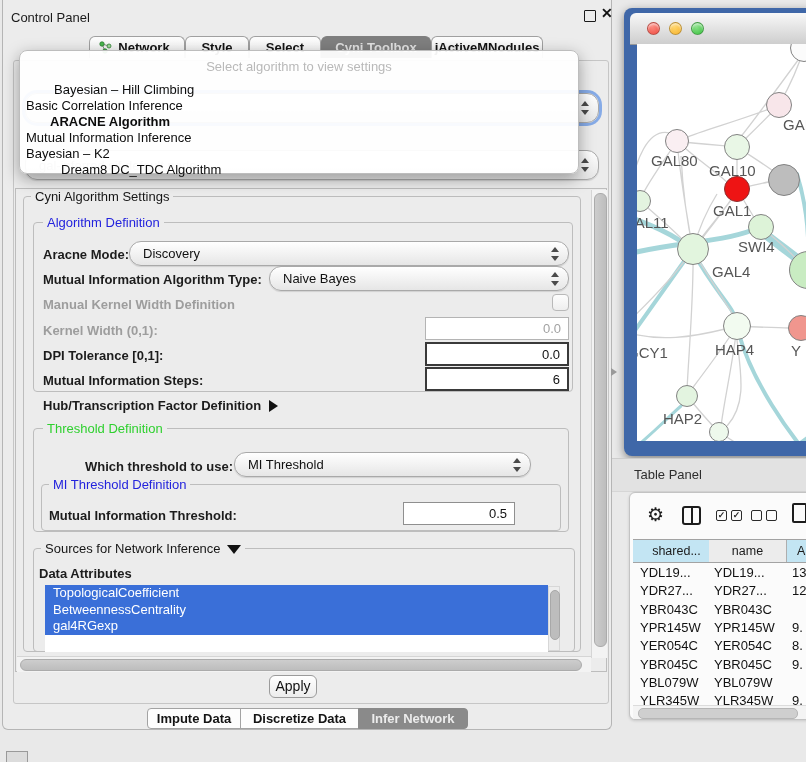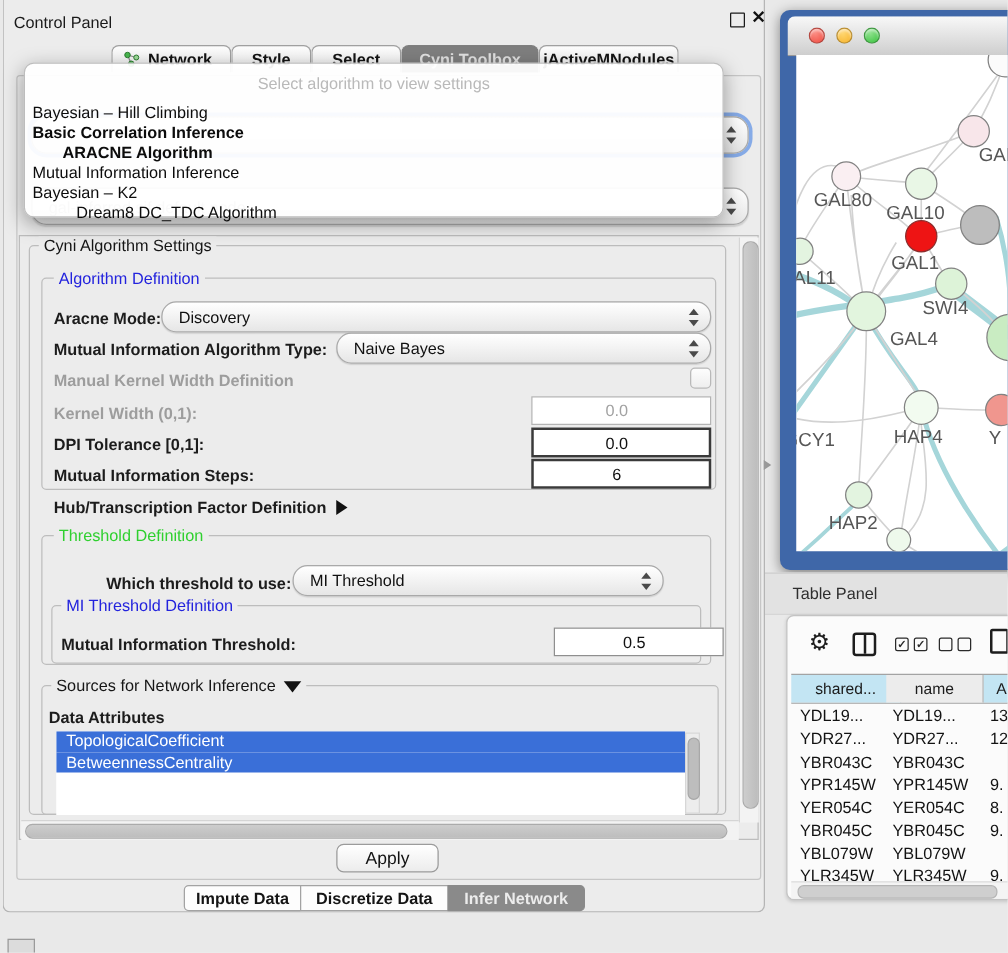--- a/index.html
+++ b/index.html
@@ -63,37 +63,37 @@
   
   .grp{position:absolute;border:1px solid #bdbdbd;border-radius:4px;box-sizing:border-box;}
   .grp-t{position:absolute;background:#ececec;padding:0 4px;font-size:13px;white-space:nowrap;z-index:2;}
   .t-blue{color:#2323dd;}
   .t-green{color:#2fd02f;}
   .t-black{color:#161616;}
 
   .lbl{position:absolute;font-size:13px;font-weight:bold;color:#1c1c1c;white-space:nowrap;}
   .lbl.dis{color:#9d9d9d;}
 
-  .tfield{position:absolute;background:#fff;font-size:13px;color:#111;text-align:center;box-sizing:border-box;padding:3px 7px 14px 0;}
+  .tfield{position:absolute;background:#fff;font-size:13px;color:#111;text-align:right;box-sizing:border-box;padding:3px 7px 14px 0;}
   .tfield.light{border:1px solid #b4b4b4;color:#a2a2a2;}
   .tfield.strong{border:2px solid #3a3a3a;}
   .tfield.mid{border:1px solid #8f8f8f;}
 
   .checkbox{position:absolute;width:15px;height:15px;border:1px solid #b9b9b9;border-radius:4px;background:linear-gradient(#fdfdfd,#eee);}
 
   .tri-right{display:inline-block;width:0;height:0;border-top:6px solid transparent;border-bottom:6px solid transparent;border-left:9px solid #111;vertical-align:-2px;margin-left:8px;}
   .tri-down{display:inline-block;width:0;height:0;border-left:7px solid transparent;border-right:7px solid transparent;border-top:9px solid #111;vertical-align:-1px;margin-left:6px;}
 
   
   .attr-list{position:absolute;left:42px;top:585px;width:503px;height:67px;background:#fff;overflow:hidden;}
   .attr-item{height:16.5px;line-height:16.5px;background:#3a6fd8;color:#fff;font-size:13px;padding-left:8px;}
   .attr-sb{position:absolute;left:545px;top:586px;width:12px;height:65px;background:#ededed;border:1px solid #d7d7d7;box-sizing:border-box;}
   .attr-sb .thumb{position:absolute;left:1px;top:3px;width:8px;height:48px;background:#bdbdbd;border:1px solid #a8a8a8;border-radius:5px;}
 
-  .apply-btn{position:absolute;left:266px;top:675px;width:82px;height:23px;box-sizing:border-box;
+  .apply-btn{position:absolute;left:266px;top:675px;width:48px;height:23px;box-sizing:border-box;
     background:linear-gradient(#ffffff,#ececec);border:1px solid #9b9b9b;border-radius:6px;
     font-size:14px;color:#111;text-align:center;line-height:21px;}
 
   .btab{position:absolute;top:708px;height:21px;box-sizing:border-box;background:#fdfdfd;border:1px solid #a3a3a3;
     font-size:13px;font-weight:bold;color:#141414;text-align:center;line-height:20px;}
   .btab.first{border-radius:4px 0 0 4px;}
   .btab.last{border-radius:0 4px 4px 0;background:#8a8a8a;border-color:#8a8a8a;color:#ececec;}
 
   .mini-sq{position:absolute;left:6px;top:751px;width:20px;height:16px;background:#dcdcdc;border:1px solid #9a9a9a;}
 
@@ -168,22 +168,22 @@
   <div class="combo ghost" style="left:22px;top:150px;width:574px;height:30px;">
     <span class="val" style="top:7px;">gal-inferred.sif default node</span>
     <div class="spin">
         <div class="u"></div>
         <div class="d"></div>
       </div>
   </div>
 
   <div class="dropdown">
     <div class="dd-prompt">Select algorithm to view settings</div>
-    <div class="dd-item" style="top:31px;">Bayesian – Hill Climbing</div>
-    <div class="dd-item" style="top:47px;font-weight:bold;">Basic Correlation Inference</div>
+    <div class="dd-item" style="top:31px;margin-left:28px;">Bayesian – Hill Climbing</div>
+    <div class="dd-item" style="top:47px;">Basic Correlation Inference</div>
     <div class="dd-item bold" style="top:63px;">ARACNE Algorithm</div>
     <div class="dd-item" style="top:79px;">Mutual Information Inference</div>
     <div class="dd-item" style="top:95px;">Bayesian – K2</div>
     <div class="dd-item" style="top:111px;margin-left:35px;">Dream8 DC_TDC Algorithm</div>
   </div>
 
   <div class="scrollpane">
     <div class="sb-v">
         <div class="thumb"></div>
       </div>
@@ -239,30 +239,31 @@
     <div class="spin">
         <div class="u"></div>
         <div class="d"></div>
       </div>
   </div>
 
   <div class="grp" style="left:38px;top:484px;width:520px;height:47px;"></div>
   <span class="grp-t t-blue" style="left:46px;top:477px;">MI Threshold Definition</span>
 
   <span class="lbl" style="left:46px;top:508px;">Mutual Information Threshold:</span>
-  <div class="tfield mid" style="left:440px;top:502px;width:136px;height:23px;">0.5</div>
+  <div class="tfield mid" style="left:400px;top:502px;width:112px;height:23px;">0.5</div>
 
   <div class="grp" style="left:30px;top:548px;width:542px;height:104px;"></div>
   <span class="grp-t t-black" style="left:38px;top:541px;"><span>Sources for Network Inference</span><span class="tri-down"></span></span>
 
   <span class="lbl" style="left:36px;top:566px;">Data Attributes</span>
 
   <div class="attr-list">
     <div class="attr-item">TopologicalCoefficient</div>
     <div class="attr-item">BetweennessCentrality</div>
+    <div class="attr-item">gal4RGexp</div>
   </div>
   <div class="attr-sb">
       <div class="thumb"></div>
     </div>
 
   <div class="apply-btn">Apply</div>
 
   <div class="btab first" style="left:144px;width:94px;">Impute Data</div>
   <div class="btab" style="left:237px;width:119px;">Discretize Data</div>
   <div class="btab last" style="left:355px;width:110px;">Infer Network</div>

